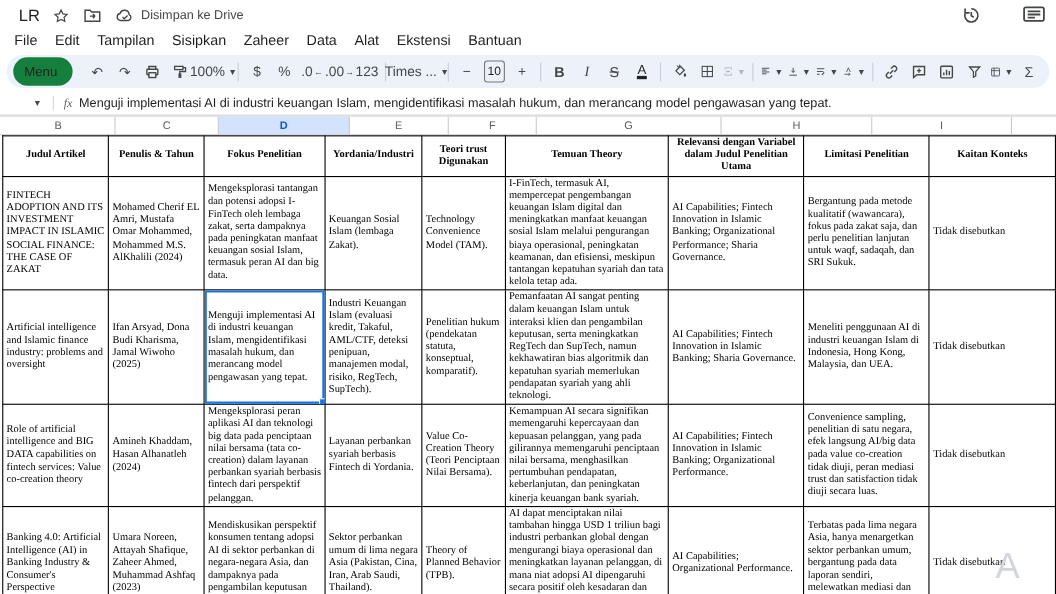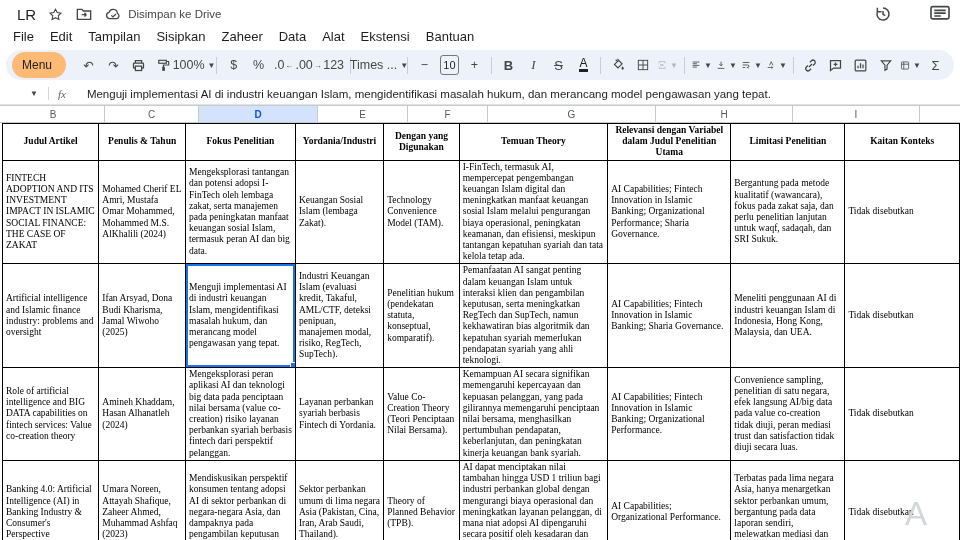--- a/index.html
+++ b/index.html
@@ -15,36 +15,36 @@
   
   .menubar{display:flex;height:20px;padding-left:5px}
   .menu-item{font-size:13px;color:#1f1f1f;padding:1px 8px;border-radius:4px;cursor:default}
 
   
   .toolbar-wrap{padding:2px 6px 3px}
   .toolbar{background:#edf2fa;border-radius:20px;height:30px;display:flex;align-items:center;padding:0 6px;font-size:12.5px;color:#444746;overflow:hidden;white-space:nowrap}
   .tb{min-width:21px;height:24px;display:flex;align-items:center;justify-content:center;border-radius:4px;padding:0 2px}
   .tb svg{display:block}
   .sep{width:1px;height:17px;background:#c6cdd6;margin:0 4px;flex:none}
-  .menu-pill{background:#fdba74;border-radius:14px;padding:0 14px 0 10px;height:26px;display:flex;align-items:center;font-size:12px;color:#1f1f1f;margin-right:10px;flex:none}
+  .menu-pill{background:#15803d;border-radius:14px;padding:0 14px 0 10px;height:26px;display:flex;align-items:center;font-size:12px;color:#1f1f1f;margin-right:10px;flex:none}
   .caret{font-size:8px;color:#444746;margin-left:3px}
   .fontsize-box{border:1px solid #747775;border-radius:3px;width:23px;height:18px;display:flex;align-items:center;justify-content:center;font-size:11px;color:#1f1f1f;margin:0 3px}
   .arrowsub{font-size:8px;margin-left:1px}
   .bold-b{font-weight:bold;font-size:13px}
   .ital-i{font-style:italic;font-family:"Liberation Serif",serif;font-size:13px}
   .strike-s{text-decoration:line-through;font-size:13px}
   .tcolor-a{font-size:12px;border-bottom:3px solid #202124;line-height:11px;color:#202124}
   .sum-s{font-size:13px}
   .muted{color:#b4b8bd}
 
   
   .formulabar{height:21px;display:flex;align-items:center;border-bottom:1px solid #e1e3e1;font-size:11.5px;color:#1f1f1f}
   .fb-caret{font-size:8px;color:#444746;margin-left:30px}
   .fb-sep{width:1px;height:13px;background:#d3d6da;margin:0 9px 0 10px}
-  .fx{font-style:italic;color:#5f6368;font-size:11px;margin-right:21px;font-family:"Liberation Serif",serif}
+  .fx{font-style:italic;color:#5f6368;font-size:11px;margin-right:6px;font-family:"Liberation Serif",serif}
   .fb-value{white-space:nowrap;overflow:hidden}
 
   
   .grid{position:relative;height:437px;overflow:hidden;border-top:1px solid #c7cacd}
   .colheaders{display:flex;height:16px;background:#fff;border-bottom:1px solid #c7cacd;padding-left:2px}
   .colh{border-right:1px solid #c7cacd;font-size:10px;color:#575b5f;display:flex;align-items:center;justify-content:center;box-sizing:border-box;flex:none}
   .colh.sel{background:#d3e3fd;color:#0b57d0;font-weight:bold}
 
   table.sheet{border-collapse:collapse;table-layout:fixed;margin-left:2px;font-family:"Liberation Serif","DejaVu Serif",serif;font-size:9.5px;color:#000}
   table.sheet td,table.sheet th{border:1px solid #000;padding:1px 3px;vertical-align:middle;overflow:hidden;line-height:1.18;box-sizing:border-box;font-weight:normal}
@@ -272,32 +272,32 @@
         <col style="width: 137px;">
         <col style="width: 127px;">
         <col style="width: 130px;">
       </colgroup>
     <thead>
         <tr style="height: 32px;">
           <th>Judul Artikel</th>
           <th>Penulis &amp; Tahun</th>
           <th>Fokus Penelitian</th>
           <th>Yordania/Industri</th>
-          <th>Dengan yang Digunakan</th>
+          <th>Teori trust Digunakan</th>
           <th>Temuan Theory</th>
           <th>Relevansi dengan Variabel dalam Judul Penelitian Utama</th>
           <th>Limitasi Penelitian</th>
           <th>Kaitan Konteks</th>
         </tr>
       </thead>
     <tbody>
         <tr style="height: 86px;">
           <td>FINTECH ADOPTION AND ITS INVESTMENT IMPACT IN ISLAMIC SOCIAL FINANCE: THE CASE OF ZAKAT</td>
           <td>Mohamed Cherif EL Amri, Mustafa Omar Mohammed, Mohammed M.S. AlKhalili (2024)</td>
-          <td>Mengeksplorasi tantangan dan potensi adopsi I-FinTech oleh lembaga zakat, serta manajemen pada peningkatan manfaat keuangan sosial Islam, termasuk peran AI dan big data.</td>
+          <td>Mengeksplorasi tantangan dan potensi adopsi I-FinTech oleh lembaga zakat, serta dampaknya pada peningkatan manfaat keuangan sosial Islam, termasuk peran AI dan big data.</td>
           <td>Keuangan Sosial Islam (lembaga Zakat).</td>
           <td>Technology Convenience Model (TAM).</td>
           <td>I-FinTech, termasuk AI, mempercepat pengembangan keuangan Islam digital dan meningkatkan manfaat keuangan sosial Islam melalui pengurangan biaya operasional, peningkatan keamanan, dan efisiensi, meskipun tantangan kepatuhan syariah dan tata kelola tetap ada.</td>
           <td>AI Capabilities; Fintech Innovation in Islamic Banking; Organizational Performance; Sharia Governance.</td>
           <td>Bergantung pada metode kualitatif (wawancara), fokus pada zakat saja, dan perlu penelitian lanjutan untuk waqf, sadaqah, dan SRI Sukuk.</td>
           <td>Tidak disebutkan</td>
         </tr>
         <tr style="height: 98px;">
           <td>Artificial intelligence and Islamic finance industry: problems and oversight</td>
           <td>Ifan Arsyad, Dona Budi Kharisma, Jamal Wiwoho (2025)</td>
@@ -305,21 +305,21 @@
           <td>Industri Keuangan Islam (evaluasi kredit, Takaful, AML/CTF, deteksi penipuan, manajemen modal, risiko, RegTech, SupTech).</td>
           <td>Penelitian hukum (pendekatan statuta, konseptual, komparatif).</td>
           <td>Pemanfaatan AI sangat penting dalam keuangan Islam untuk interaksi klien dan pengambilan keputusan, serta meningkatkan RegTech dan SupTech, namun kekhawatiran bias algoritmik dan kepatuhan syariah memerlukan pendapatan syariah yang ahli teknologi.</td>
           <td>AI Capabilities; Fintech Innovation in Islamic Banking; Sharia Governance.</td>
           <td>Meneliti penggunaan AI di industri keuangan Islam di Indonesia, Hong Kong, Malaysia, dan UEA.</td>
           <td>Tidak disebutkan</td>
         </tr>
         <tr style="height: 92px;">
           <td>Role of artificial intelligence and BIG DATA capabilities on fintech services: Value co-creation theory</td>
           <td>Amineh Khaddam, Hasan Alhanatleh (2024)</td>
-          <td>Mengeksplorasi peran aplikasi AI dan teknologi big data pada penciptaan nilai bersama (value co-creation) risiko layanan perbankan syariah berbasis fintech dari perspektif pelanggan.</td>
+          <td>Mengeksplorasi peran aplikasi AI dan teknologi big data pada penciptaan nilai bersama (tata co-creation) dalam layanan perbankan syariah berbasis fintech dari perspektif pelanggan.</td>
           <td>Layanan perbankan syariah berbasis Fintech di Yordania.</td>
           <td>Value Co-Creation Theory (Teori Penciptaan Nilai Bersama).</td>
           <td>Kemampuan AI secara signifikan memengaruhi kepercayaan dan kepuasan pelanggan, yang pada gilirannya memengaruhi penciptaan nilai bersama, menghasilkan pertumbuhan pendapatan, keberlanjutan, dan peningkatan kinerja keuangan bank syariah.</td>
           <td>AI Capabilities; Fintech Innovation in Islamic Banking; Organizational Performance.</td>
           <td>Convenience sampling, penelitian di satu negara, efek langsung AI/big data pada value co-creation tidak diuji, peran mediasi trust dan satisfaction tidak diuji secara luas.</td>
           <td>Tidak disebutkan</td>
         </tr>
         <tr style="height: 104px;">
           <td>Banking 4.0: Artificial Intelligence (AI) in Banking Industry &amp; Consumer's Perspective</td>
           <td>Umara Noreen, Attayah Shafique, Zaheer Ahmed, Muhammad Ashfaq (2023)</td>

